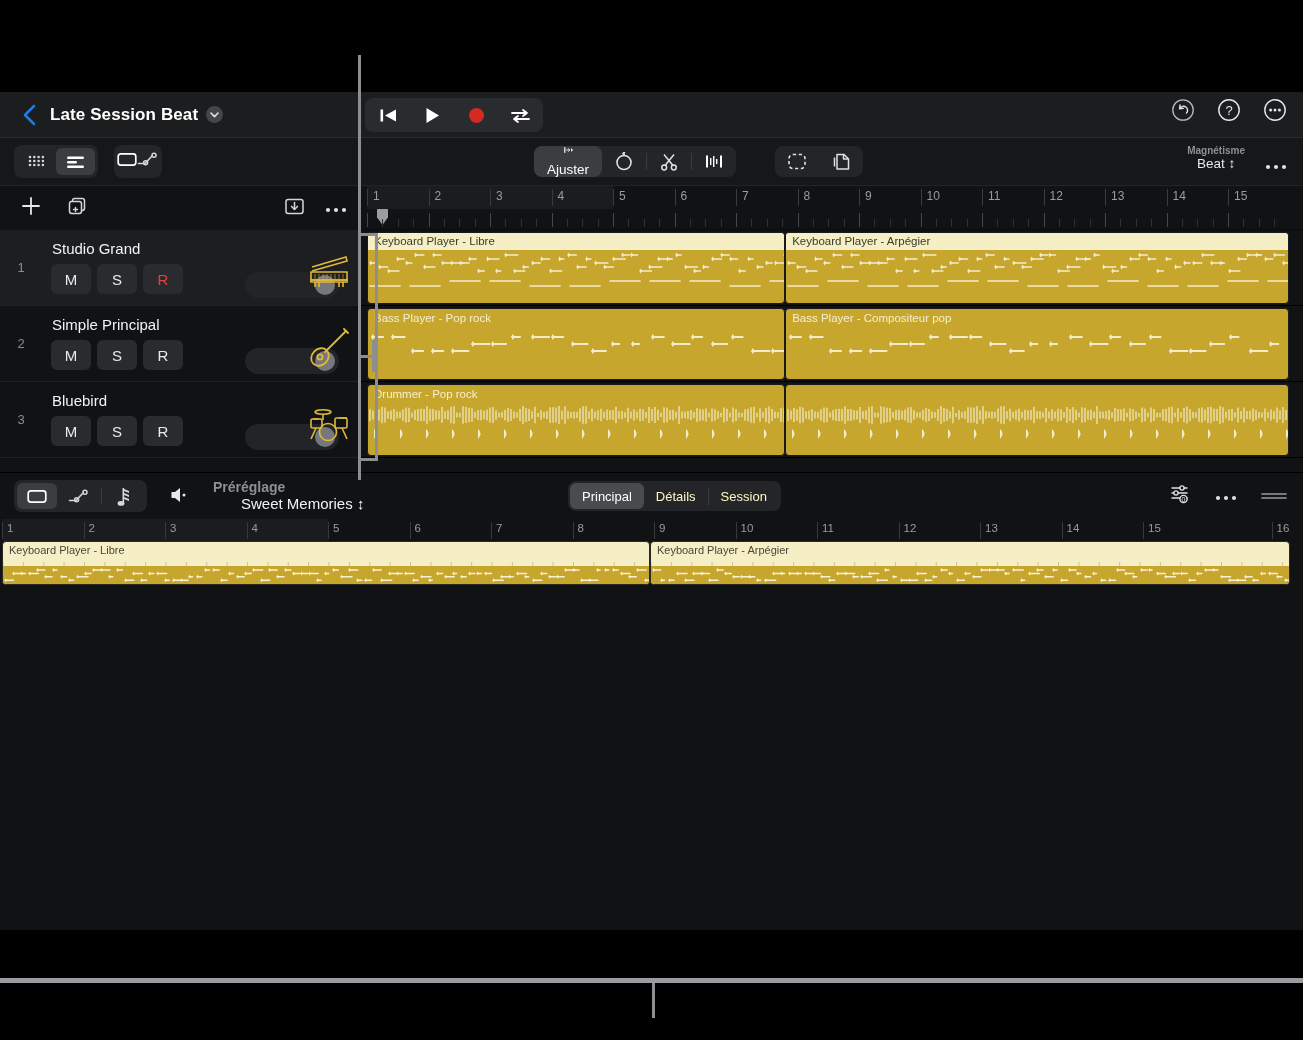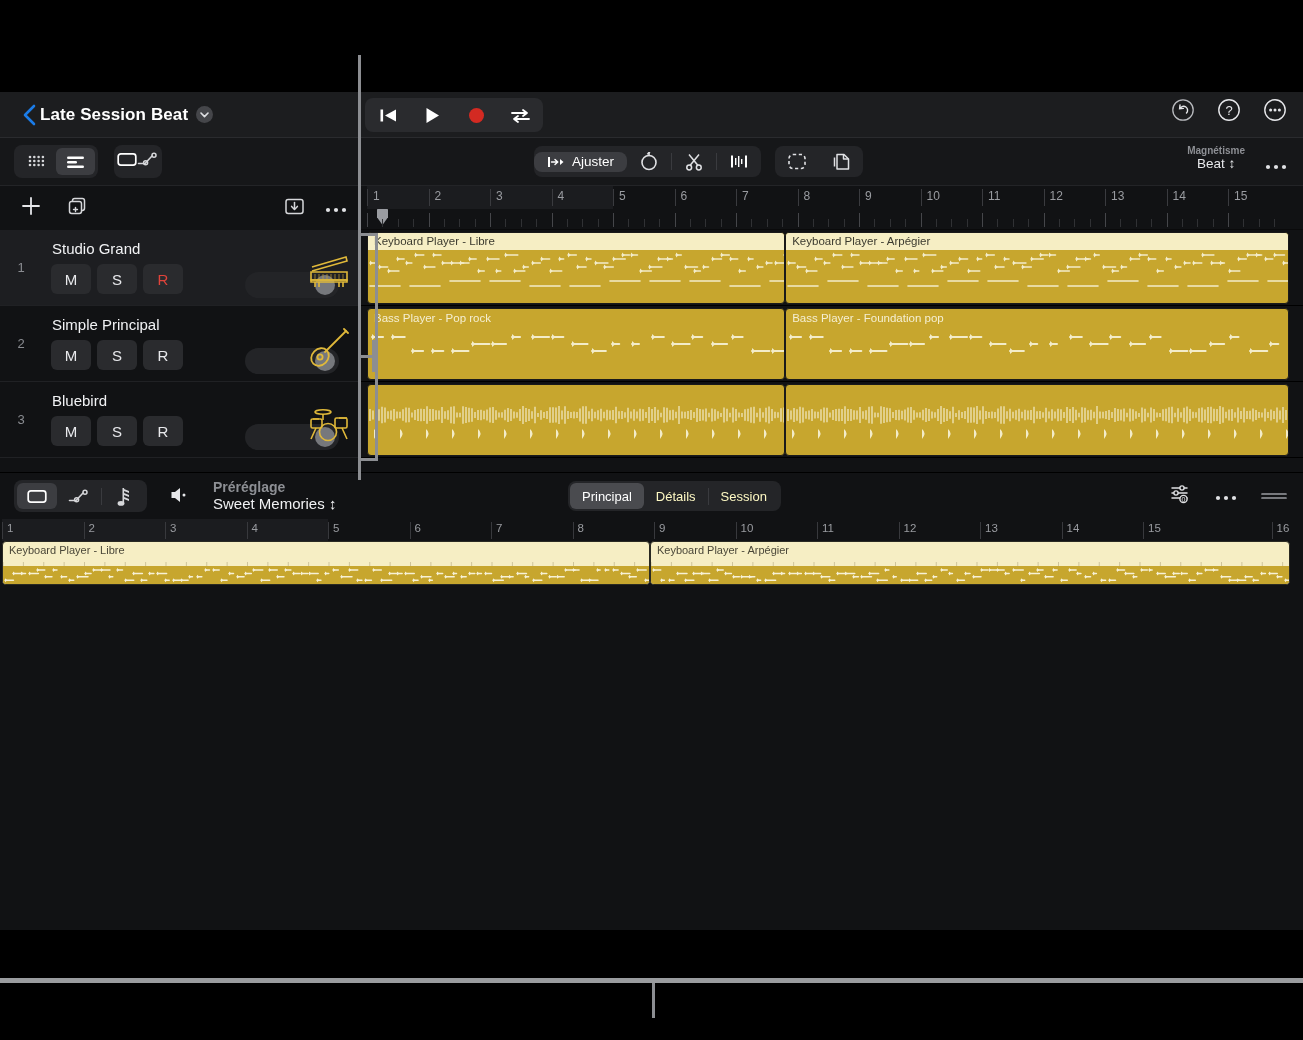--- a/index.html
+++ b/index.html
@@ -22,21 +22,21 @@
     border-bottom: 1px solid #2a2b2e;
     display: flex; align-items: center;
   }
   .back-chevron {
     margin-left: 18px; width: 22px; height: 26px;
     display: flex; align-items: center; justify-content: center;
     cursor: pointer;
   }
   .back-chevron svg { display:block; }
   .proj-title {
-    color: #fff; font-size: 17px; font-weight: 700;
+    margin-left: 10px; color: #fff; font-size: 17px; font-weight: 700;
     letter-spacing: .1px;
   }
   .title-disc {
     margin-left: 8px; width: 17px; height: 17px; border-radius: 50%;
     background: #45464a; display:flex; align-items:center; justify-content:center;
     cursor: pointer;
   }
   .transport-group {
     position: absolute; left: 365px; top: 6px;
     height: 34px; background: #2a2b2e; border-radius: 8px;
@@ -81,22 +81,22 @@
   .view-seg .sq.on { background:#3c3d41; }
   .view-seg2 {
     position:absolute; left:114px; top:7px; height:33px;
     background:#242528; border-radius:8px; display:flex; align-items:center; padding:3px;
   }
   .tools {
     position:absolute; left:534px; top:8px; height:31px;
     background:#242528; border-radius:8px; display:flex; align-items:center;
   }
   .tool-ajust {
-    height:20px; padding:0 13px; background:#3c3d41; border-radius:8px;
-    display:flex;align-items:center;gap:8px;color:#fff;font-size:13.5px;cursor:pointer;
+    height:31px; padding:0 13px; background:#3c3d41; border-radius:8px;
+    display:flex;align-items:center;gap:8px;color:#fff;font-size:13.5px;cursor:pointer;flex-direction:column;
   }
   .tool-ic { width:44px;height:31px;display:flex;align-items:center;justify-content:center;cursor:pointer;}
   .vdiv { width:1px;height:17px;background:#3a3b3f; }
   .tools2 {
     position:absolute; left:775px; top:8px; height:31px;
     background:#242528; border-radius:8px; display:flex; align-items:center;
   }
   .magn { position:absolute; right:58px; top:7px; text-align:center; cursor:pointer; }
   .magn .lbl { color:#8d8f94; font-size:10px;font-weight:bold; }
   .magn .val { color:#e8e9ec; font-size:13.5px; }
@@ -168,21 +168,21 @@
   .edbar { position:relative; height:46px; background:#111214; display:flex; align-items:center; }
   .ed-seg {
     position:absolute; left:14px; top:7px; height:32px; background:#242528;
     border-radius:8px; display:flex; align-items:center; padding:3px; gap:2px;
   }
   .ed-seg .sq { width:40px;height:26px;border-radius:6px;display:flex;align-items:center;justify-content:center;cursor:pointer;}
   .ed-seg .sq.on { background:#3c3d41; }
   .speaker { position:absolute; left:170px; top:13px; cursor:pointer; }
   .preset { position:absolute; left:213px; top:6px; cursor:pointer; }
   .preset .lbl { color:#8d8f94; font-size:14px;font-weight:bold; }
-  .preset .val { color:#f0f1f3; font-size:15px; }
+  .preset .val { color:#f0f1f3; font-size:15px;margin-left:28px; }
   .ed-tabs {
     position:absolute; left:568px; top:8px; height:30px; background:#242528;
     border-radius:8px; display:flex; align-items:center; padding:2px;
   }
   .ed-tabs .t { padding:0 12px; height:26px; display:flex; align-items:center;
     color:#fef9c3; font-size:13px; border-radius:6px; cursor:pointer; }
   .ed-tabs .t.on { background:#4a4b4f; color:#fff; }
   .ed-right { position:absolute; right:16px; top:10px; display:flex; align-items:center; gap:24px; }
 
   .edruler { position:relative; height:22px; background:#111214; }
@@ -901,21 +901,21 @@
                   <line x1="364" y1="10" x2="374.6570987654321" y2="10"></line>
                   <polygon points="364,7 367.5,10 364,13" fill="#f3ecc9" stroke="none"></polygon>
                   <line x1="384" y1="24" x2="401.42942386831277" y2="24"></line>
                   <polygon points="384,21 387.5,24 384,27" fill="#f3ecc9" stroke="none"></polygon>
                   <line x1="404" y1="24" x2="419.5968106995885" y2="24"></line>
                   <polygon points="404,21 407.5,24 404,27" fill="#f3ecc9" stroke="none"></polygon>
                 </g>
               </svg></div>
           </div>
           <div class="region nohead" style="left: 424.2px; width: 504.3px;">
-            <div class="rhead">Bass Player - Foundation pop</div>
+            <div class="rhead">Bass Player - Compositeur pop</div>
             <div class="wave"><svg width="504" height="40" viewBox="0 0 504 40" preserveAspectRatio="none">
                 <g stroke="#f3ecc9" stroke-width="2" stroke-linecap="round">
                   <line x1="4" y1="10" x2="15.08858024691358" y2="10"></line>
                   <polygon points="4,7 7.5,10 4,13" fill="#f3ecc9" stroke="none"></polygon>
                   <line x1="24" y1="10" x2="36.74979423868312" y2="10"></line>
                   <polygon points="24,7 27.5,10 24,13" fill="#f3ecc9" stroke="none"></polygon>
                   <line x1="44" y1="24" x2="55.13940329218107" y2="24"></line>
                   <polygon points="44,21 47.5,24 44,27" fill="#f3ecc9" stroke="none"></polygon>
                   <line x1="64" y1="24" x2="75.29444444444445" y2="24"></line>
                   <polygon points="64,21 67.5,24 64,27" fill="#f3ecc9" stroke="none"></polygon>
@@ -960,20 +960,21 @@
                   <line x1="464" y1="24" x2="481.2841563786008" y2="24"></line>
                   <polygon points="464,21 467.5,24 464,27" fill="#f3ecc9" stroke="none"></polygon>
                   <line x1="484" y1="17" x2="492.29104938271604" y2="17"></line>
                   <polygon points="484,14 487.5,17 484,20" fill="#f3ecc9" stroke="none"></polygon>
                 </g>
               </svg></div>
           </div>
         </div>
         <div class="lane">
           <div class="region nohead" style="left: 6px; width: 418.2px;">
+            <div class="rhead">Drummer - Pop rock</div>
             <div class="wave"><svg width="418" height="40" viewBox="0 0 418 40" preserveAspectRatio="none">
                 <g stroke="#f3ecc9" stroke-width="1.2">
                   <line x1="2" y1="5.888400205761317" x2="2" y2="18.111599794238682"></line>
                   <line x1="5" y1="7.531065672153635" x2="5" y2="16.468934327846366"></line>
                   <line x1="8" y1="4.962568587105625" x2="8" y2="19.037431412894374"></line>
                   <line x1="11" y1="6.371180555555556" x2="11" y2="17.628819444444446"></line>
                   <line x1="14" y1="3.871099108367627" x2="14" y2="20.128900891632373"></line>
                   <line x1="17" y1="4.613558813443073" x2="17" y2="19.386441186556926"></line>
                   <line x1="20" y1="8.231275720164609" x2="20" y2="15.768724279835391"></line>
                   <line x1="23" y1="7.616225137174212" x2="23" y2="16.38377486282579"></line>

